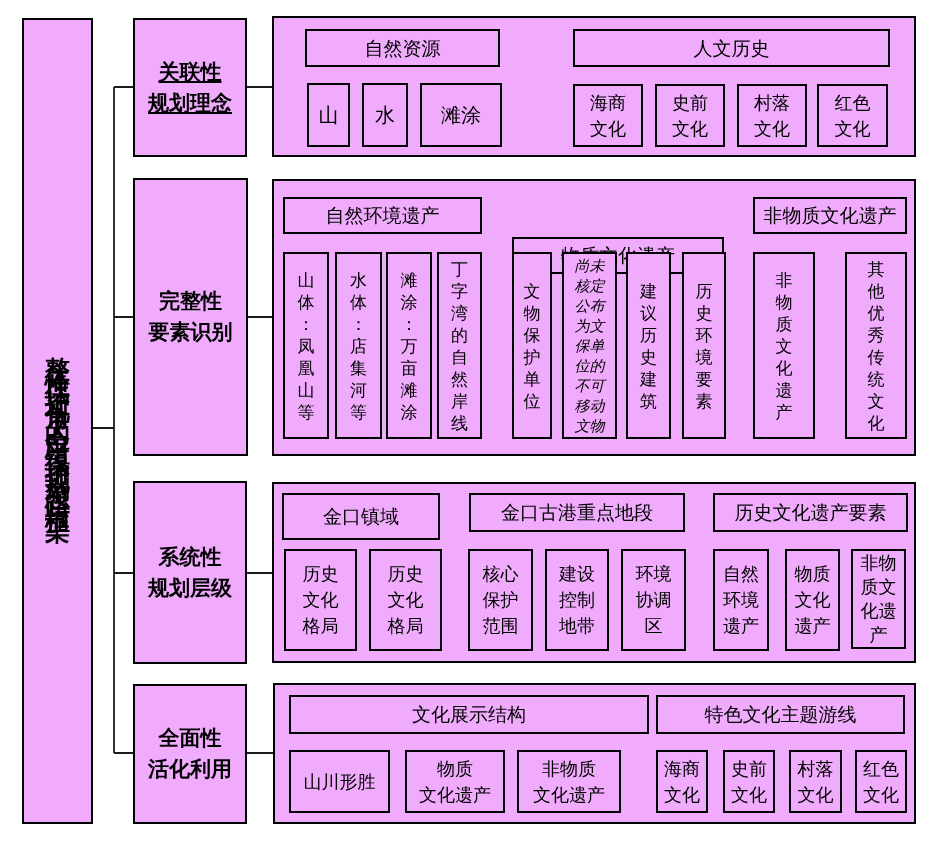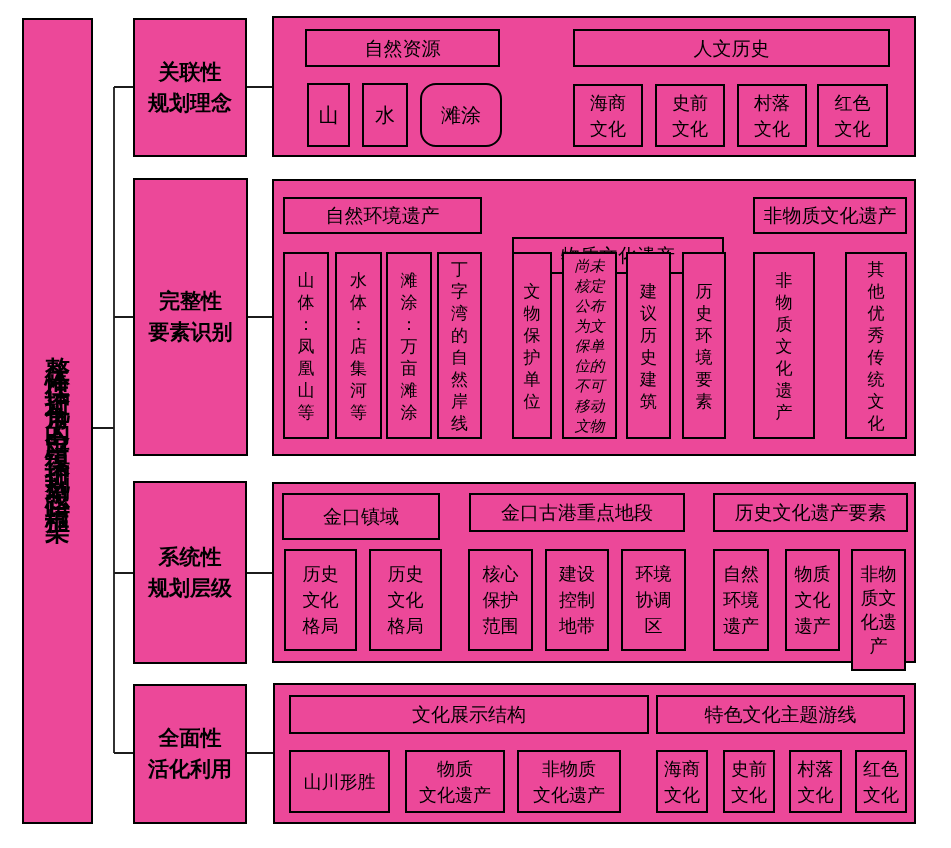--- a/index.html
+++ b/index.html
@@ -3,21 +3,21 @@
 <meta charset="utf-8">
 <style>
   html,body{margin:0;padding:0;background:#ffffff;}
   .canvas{
     position:relative;width:951px;height:848px;background:#fff;
     font-family:"DejaVu Sans","Liberation Sans",sans-serif;
     color:#000;
   }
   .wires{position:absolute;left:0;top:0;pointer-events:none;}
   .box{
-    position:absolute;box-sizing:border-box;background:#ec4899;
+    position:absolute;box-sizing:border-box;background:#f0abfc;
     border:2px solid #000;
     display:flex;align-items:center;justify-content:center;
     text-align:center;white-space:pre-line;overflow:hidden;
   }
   .vtitle{font-size:25px;font-weight:bold;writing-mode:vertical-rl;letter-spacing:8px;line-height:1;}
   .lbl{font-size:21px;font-weight:bold;line-height:31px;}
   .ttl{font-size:19px;line-height:1;}
   .chd{font-size:18px;line-height:26px;}
   .chd.tight{line-height:24px;}
   .big{font-size:20px;}
@@ -57,39 +57,39 @@
     <polyline class="w-head" points="562,42 571,48 562,54"></polyline>
     <path class="w-dot" d="M484 216 H510"></path>
     <path class="w-dot" d="M726 216 H751"></path>
     <path class="w-dot" d="M442 512 H467"></path>
     <path class="w-dot" d="M687 512 H711"></path>
     <path class="w-dot" d="M625 714 H654"></path>
   </svg>
 
   <div class="box vtitle" style="left:22px;top:18px;width:71px;height:806px;">整体性保护视角下的金口镇保护规划思路与框架</div>
 
-  <div class="box lbl" style="left:133px;top:18px;width:114px;height:139px;">关联性
+  <div class="box lbl" style="left:133px;top:18px;width:114px;height:139px;text-decoration:underline;">关联性
 规划理念</div>
   <div class="box lbl" style="left:133px;top:178px;width:115px;height:278px;">完整性
 要素识别</div>
   <div class="box lbl" style="left:133px;top:481px;width:114px;height:183px;">系统性
 规划层级</div>
   <div class="box lbl" style="left:133px;top:684px;width:114px;height:140px;">全面性
 活化利用</div>
 
   <div class="box" style="left:272px;top:16px;width:644px;height:141px;"></div>
   <div class="box" style="left:272px;top:179px;width:644px;height:277px;"></div>
   <div class="box" style="left:272px;top:482px;width:644px;height:181px;"></div>
   <div class="box" style="left:273px;top:683px;width:643px;height:141px;"></div>
 
   <div class="box ttl" style="left:305px;top:29px;width:195px;height:38px;">自然资源</div>
   <div class="box ttl" style="left:573px;top:29px;width:317px;height:38px;">人文历史</div>
   <div class="box chd big" style="left:307px;top:83px;width:43px;height:64px;">山</div>
   <div class="box chd big" style="left:362px;top:83px;width:46px;height:64px;">水</div>
-  <div class="box chd big" style="left:420px;top:83px;width:82px;height:64px;border-radius:16px;">滩涂</div>
+  <div class="box chd big" style="left:420px;top:83px;width:82px;height:64px;">滩涂</div>
   <div class="box chd" style="left:573px;top:84px;width:70px;height:63px;">海商
 文化</div>
   <div class="box chd" style="left:655px;top:84px;width:70px;height:63px;">史前
 文化</div>
   <div class="box chd" style="left:737px;top:84px;width:70px;height:63px;">村落
 文化</div>
   <div class="box chd" style="left:817px;top:84px;width:71px;height:63px;">红色
 文化</div>
 
   <div class="box ttl" style="left:283px;top:197px;width:199px;height:37px;">自然环境遗产</div>
@@ -186,21 +186,21 @@
 范围</div>
   <div class="box chd" style="left:621px;top:549px;width:65px;height:102px;">环境
 协调
 区</div>
   <div class="box chd" style="left:713px;top:549px;width:56px;height:102px;">自然
 环境
 遗产</div>
   <div class="box chd" style="left:785px;top:549px;width:55px;height:102px;">物质
 文化
 遗产</div>
-  <div class="box chd tight" style="left:851px;top:549px;width:55px;height:122px;">非物
+  <div class="box chd tight" style="left:851px;top:549px;width:55px;height:100px;">非物
 质文
 化遗
 产</div>
 
   <div class="box ttl" style="left:289px;top:695px;width:360px;height:39px;">文化展示结构</div>
   <div class="box ttl" style="left:656px;top:695px;width:249px;height:39px;">特色文化主题游线</div>
 
   <div class="box chd" style="left:289px;top:750px;width:101px;height:63px;">山川形胜</div>
   <div class="box chd" style="left:405px;top:750px;width:100px;height:63px;">物质
 文化遗产</div>

